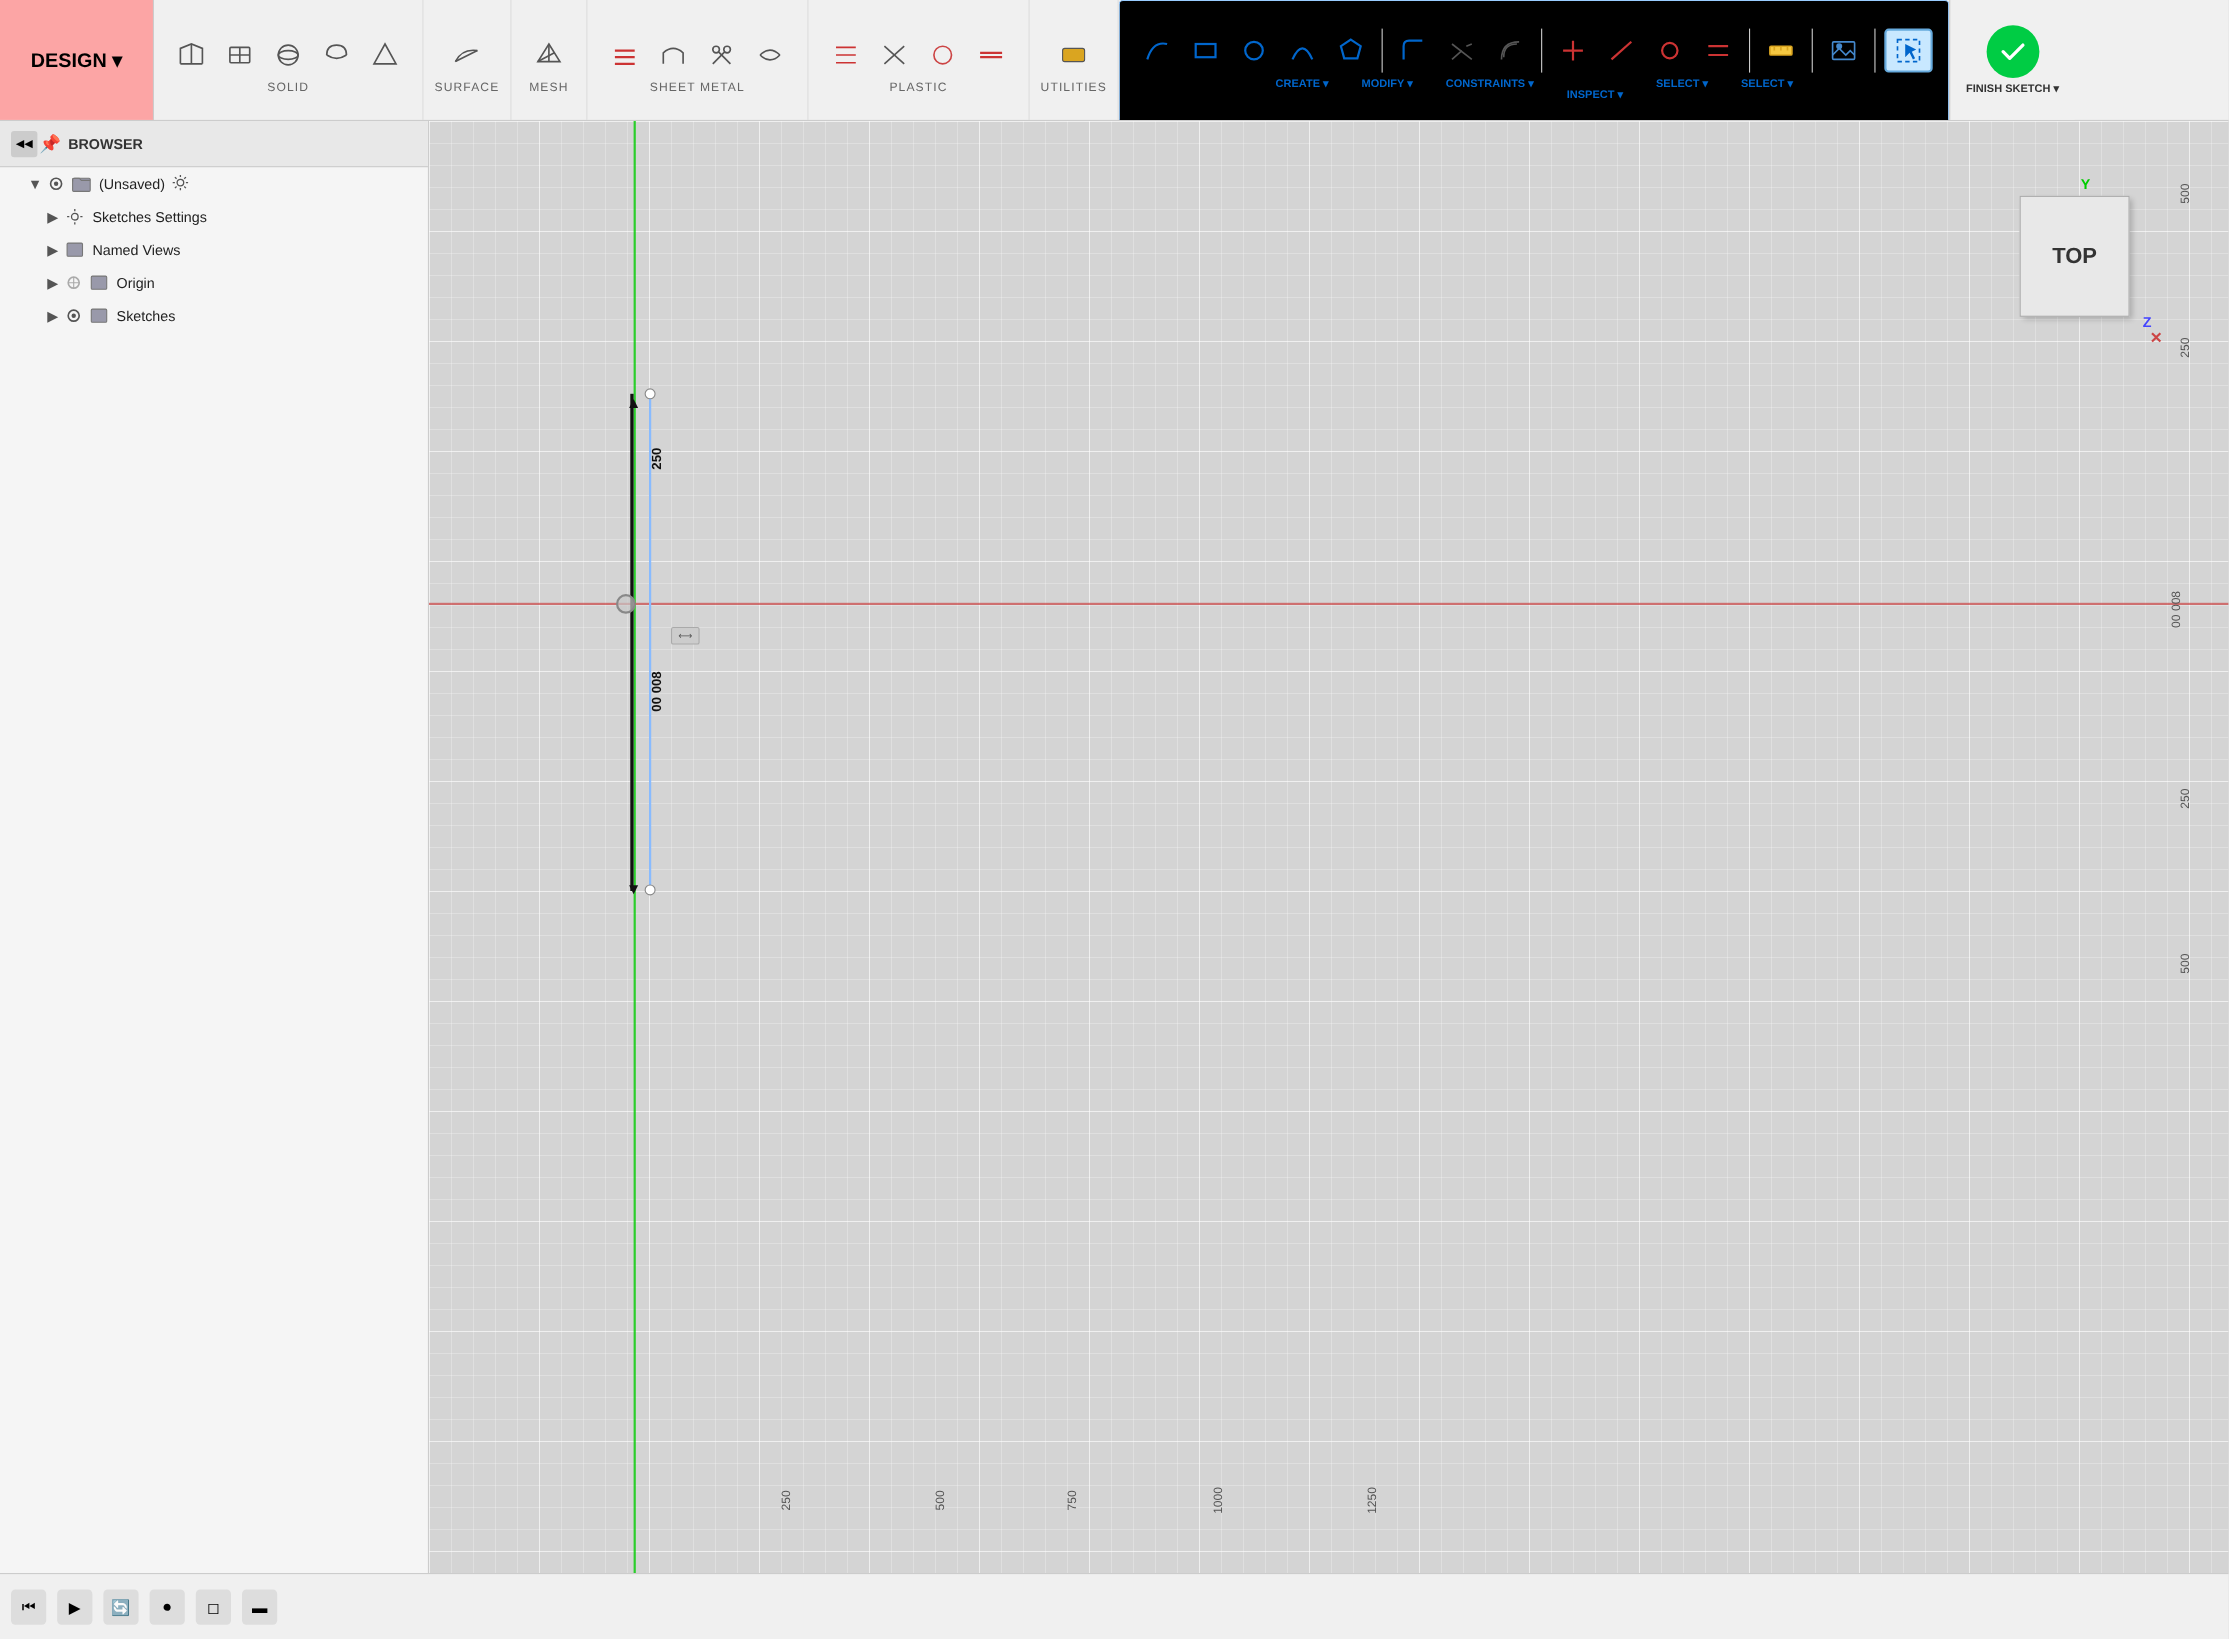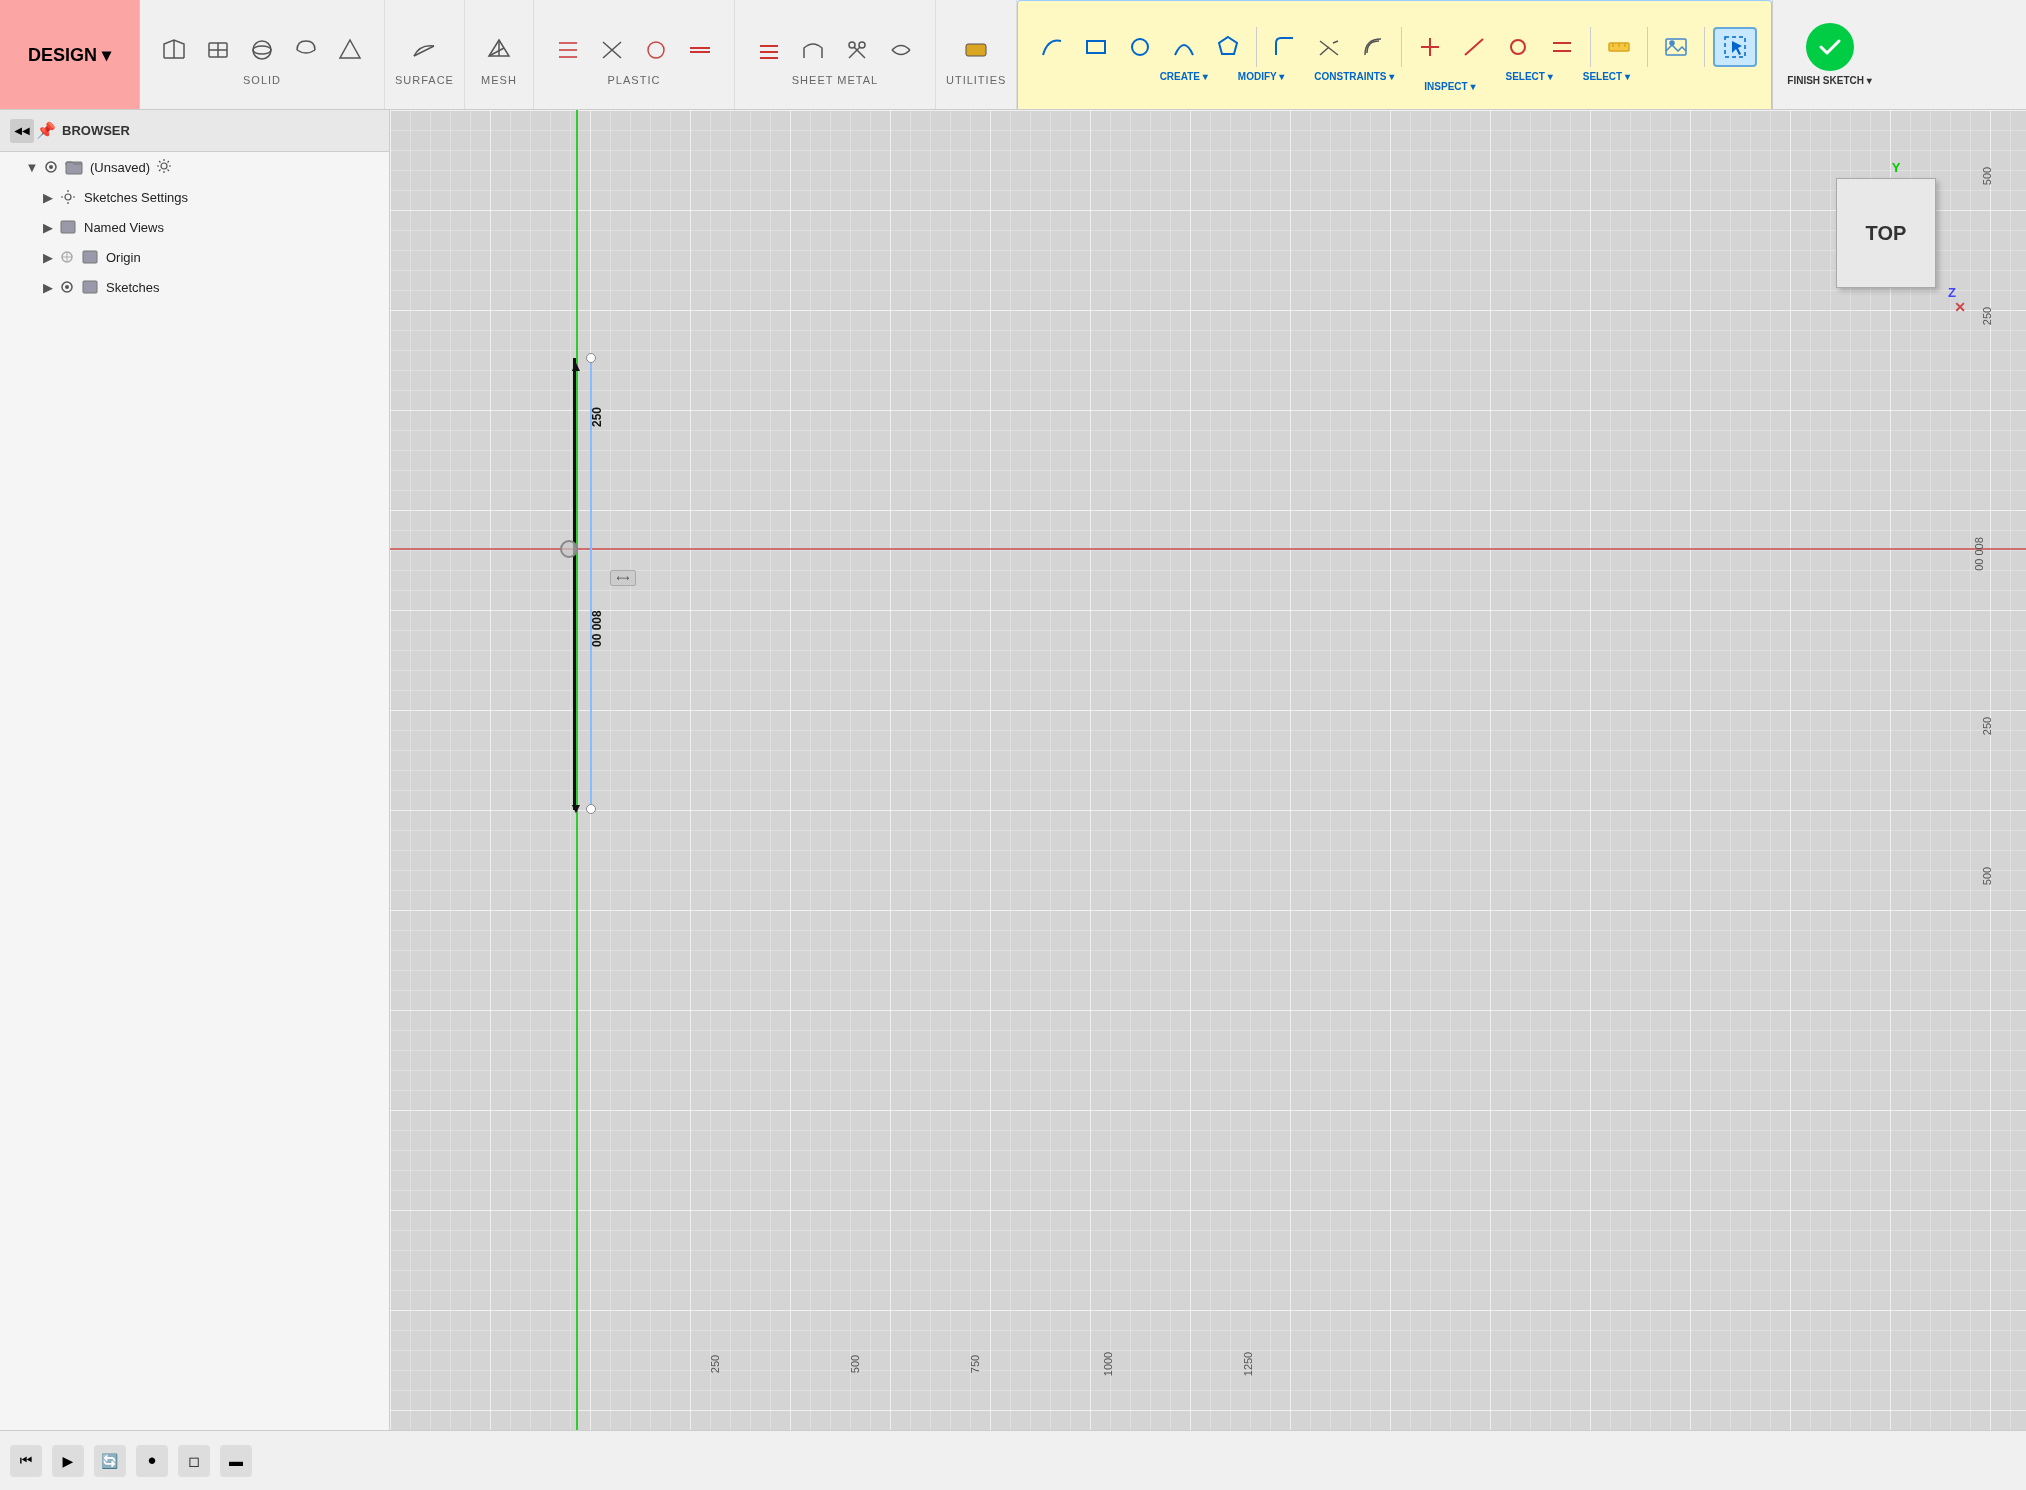--- a/index.html
+++ b/index.html
@@ -31,21 +31,21 @@
       display: flex; align-items: center; gap: 4px; padding: 8px 4px 2px;
     }
     .toolbar-btn {
       display: flex; flex-direction: column; align-items: center;
       padding: 4px 6px; border-radius: 4px; cursor: pointer;
       min-width: 36px;
     }
     .toolbar-btn svg { width: 28px; height: 28px; }
     
     .sketch-section {
-      background: #fef9c3; border: 1px solid #99ccff; border-bottom: none; border-radius: 4px 4px 0 0;
+      background: #000000; border: 1px solid #99ccff; border-bottom: none; border-radius: 4px 4px 0 0;
     }
 
     
     .browser {
       position: absolute; top: 110px; left: 0; width: 390px; bottom: 60px;
       background: #f5f5f5; border-right: 1px solid #ccc;
     }
     .browser-header {
       display: flex; align-items: center; padding: 8px 10px;
       background: #e8e8e8; border-bottom: 1px solid #ccc; height: 42px;
@@ -207,20 +207,52 @@
             <line x1="4" y1="20" x2="19" y2="12"></line>
           </svg>
         </div>
       </div>
       <div class="section-label">MESH</div>
     </div>
 
     <div class="toolbar-section">
       <div class="toolbar-items">
         <div class="toolbar-btn">
+          <svg viewBox="0 0 28 28" fill="none" stroke="#cc3333" stroke-width="2">
+            <line x1="5" y1="10" x2="23" y2="10"></line>
+            <line x1="5" y1="16" x2="23" y2="16"></line>
+            <line x1="5" y1="22" x2="23" y2="22"></line>
+          </svg>
+        </div>
+        <div class="toolbar-btn">
+          <svg viewBox="0 0 28 28" fill="none" stroke="#555" stroke-width="1.5">
+            <path d="M5,22 L5,12 Q14,4 23,12 L23,22"></path>
+          </svg>
+        </div>
+        <div class="toolbar-btn">
+          <svg viewBox="0 0 28 28" fill="none" stroke="#555" stroke-width="1.5">
+            <circle cx="9" cy="9" r="3"></circle>
+            <circle cx="19" cy="9" r="3"></circle>
+            <line x1="11" y1="11" x2="22" y2="22"></line>
+            <line x1="17" y1="11" x2="6" y2="22"></line>
+          </svg>
+        </div>
+        <div class="toolbar-btn">
+          <svg viewBox="0 0 28 28" fill="none" stroke="#555" stroke-width="1.5">
+            <path d="M5,14 Q14,5 23,14"></path>
+            <path d="M5,14 Q14,23 23,14"></path>
+          </svg>
+        </div>
+      </div>
+      <div class="section-label">SHEET METAL</div>
+    </div>
+
+    <div class="toolbar-section">
+      <div class="toolbar-items">
+        <div class="toolbar-btn">
           <svg viewBox="0 0 28 28" fill="none" stroke="#cc3333" stroke-width="1.5">
             <line x1="5" y1="7" x2="23" y2="7"></line>
             <line x1="5" y1="14" x2="23" y2="14"></line>
             <line x1="5" y1="21" x2="23" y2="21"></line>
           </svg>
         </div>
         <div class="toolbar-btn">
           <svg viewBox="0 0 28 28" fill="none" stroke="#555" stroke-width="1.5">
             <line x1="5" y1="22" x2="23" y2="6"></line>
             <line x1="5" y1="6" x2="23" y2="22"></line>
@@ -232,52 +264,20 @@
           </svg>
         </div>
         <div class="toolbar-btn">
           <svg viewBox="0 0 28 28" fill="none" stroke="#cc3333" stroke-width="2">
             <line x1="4" y1="12" x2="24" y2="12"></line>
             <line x1="4" y1="16" x2="24" y2="16"></line>
           </svg>
         </div>
       </div>
       <div class="section-label">PLASTIC</div>
-    </div>
-
-    <div class="toolbar-section">
-      <div class="toolbar-items">
-        <div class="toolbar-btn">
-          <svg viewBox="0 0 28 28" fill="none" stroke="#cc3333" stroke-width="2">
-            <line x1="5" y1="10" x2="23" y2="10"></line>
-            <line x1="5" y1="16" x2="23" y2="16"></line>
-            <line x1="5" y1="22" x2="23" y2="22"></line>
-          </svg>
-        </div>
-        <div class="toolbar-btn">
-          <svg viewBox="0 0 28 28" fill="none" stroke="#555" stroke-width="1.5">
-            <path d="M5,22 L5,12 Q14,4 23,12 L23,22"></path>
-          </svg>
-        </div>
-        <div class="toolbar-btn">
-          <svg viewBox="0 0 28 28" fill="none" stroke="#555" stroke-width="1.5">
-            <circle cx="9" cy="9" r="3"></circle>
-            <circle cx="19" cy="9" r="3"></circle>
-            <line x1="11" y1="11" x2="22" y2="22"></line>
-            <line x1="17" y1="11" x2="6" y2="22"></line>
-          </svg>
-        </div>
-        <div class="toolbar-btn">
-          <svg viewBox="0 0 28 28" fill="none" stroke="#555" stroke-width="1.5">
-            <path d="M5,14 Q14,5 23,14"></path>
-            <path d="M5,14 Q14,23 23,14"></path>
-          </svg>
-        </div>
-      </div>
-      <div class="section-label">SHEET METAL</div>
     </div>
 
     <div class="toolbar-section">
       <div class="toolbar-items">
         <div class="toolbar-btn">
           <svg viewBox="0 0 28 28" fill="#888" stroke="#555" stroke-width="1">
             <rect x="4" y="8" width="20" height="12" rx="2" fill="#daa520"></rect>
           </svg>
         </div>
       </div>

